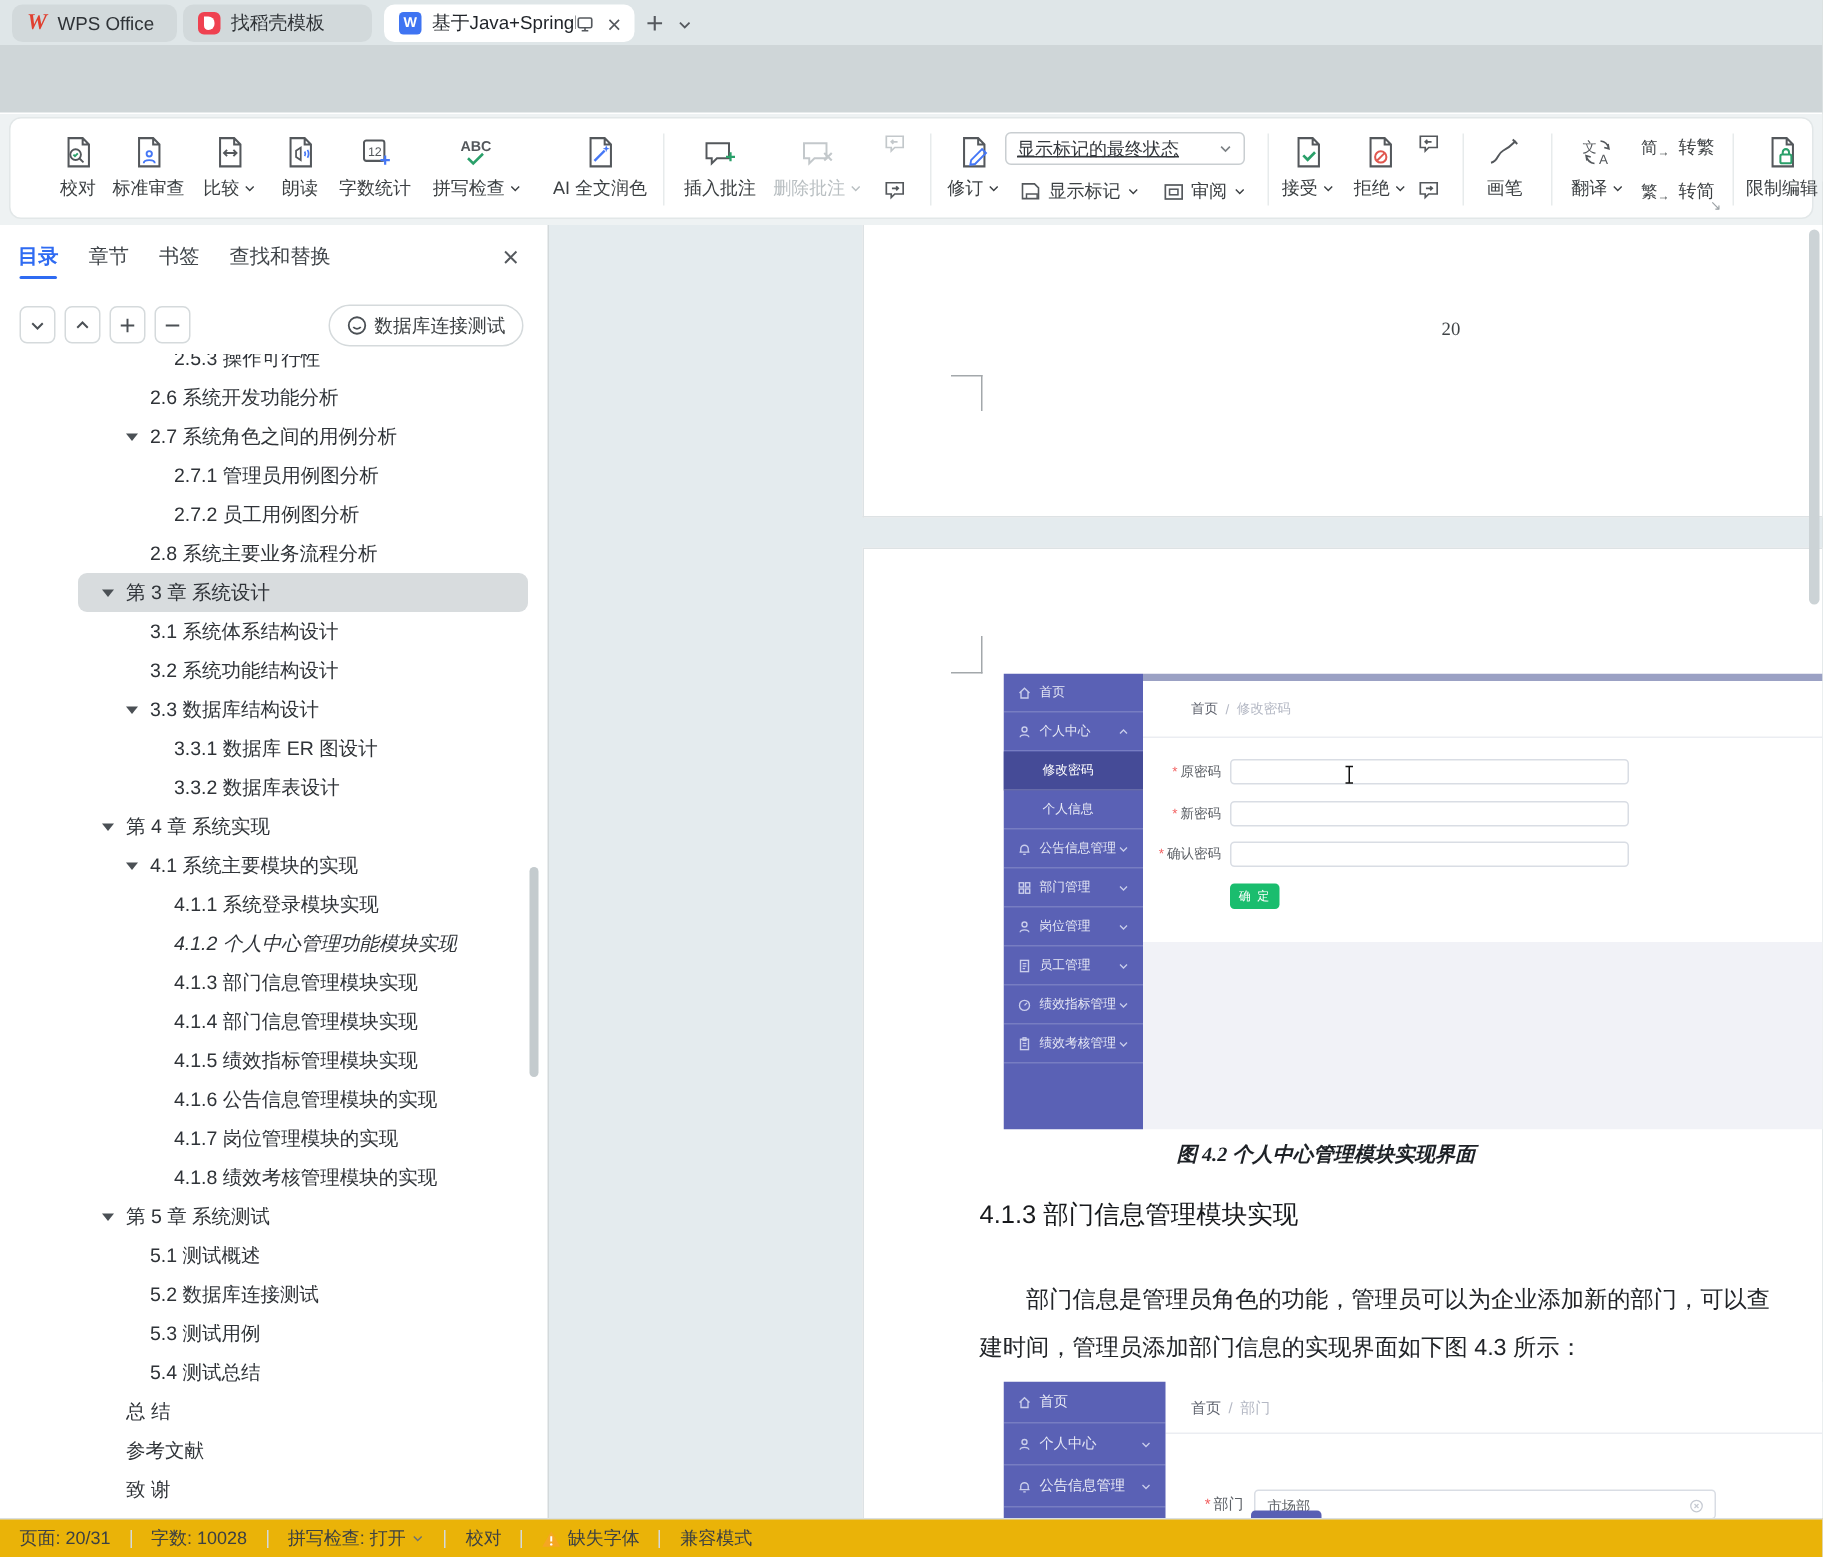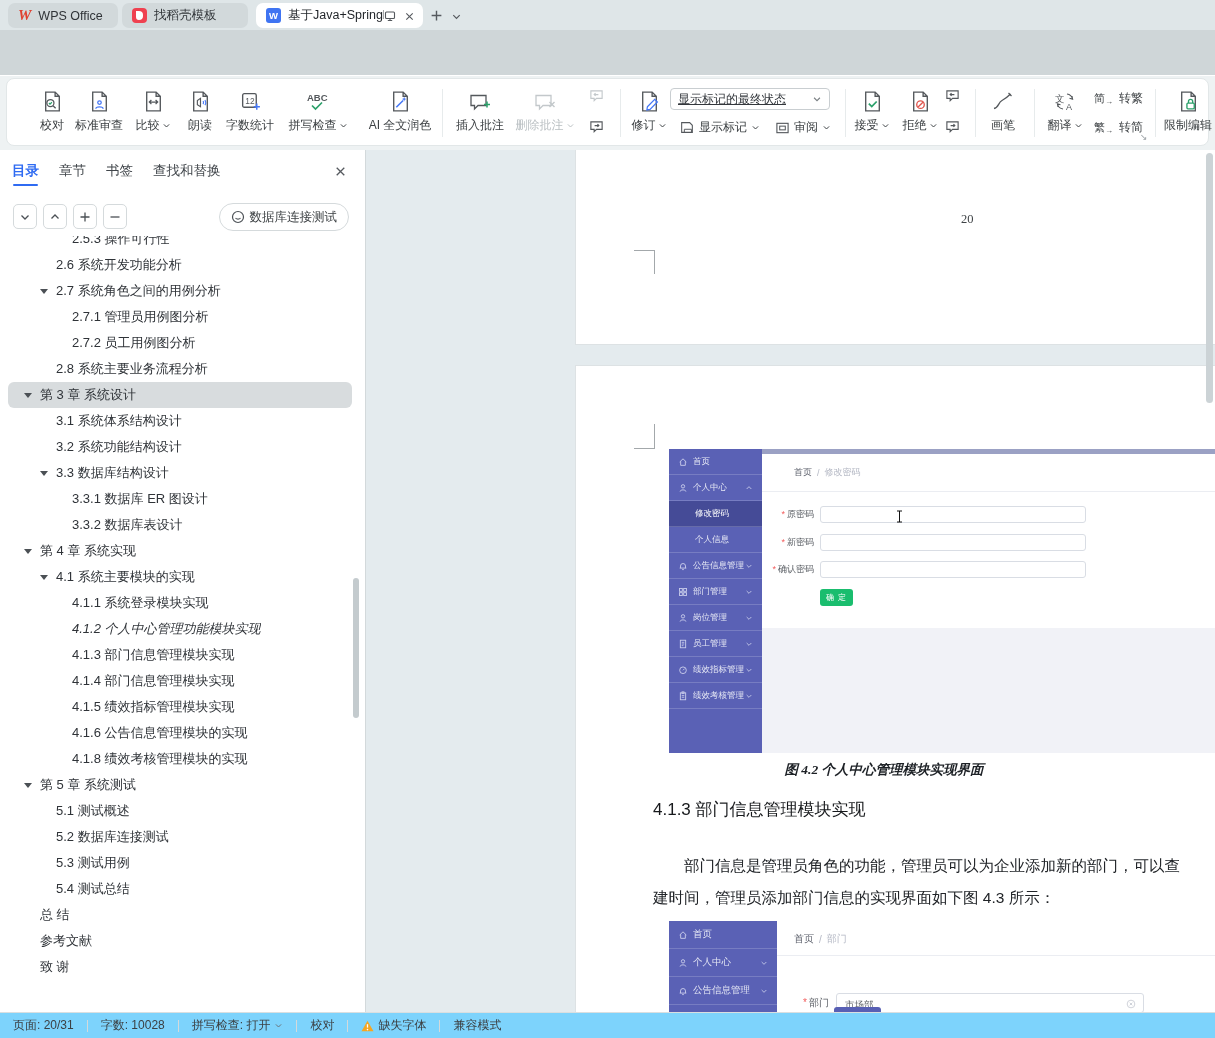--- a/index.html
+++ b/index.html
@@ -57,21 +57,21 @@
   .toc-panel{position:absolute;left:0;top:150px;width:366px;bottom:26px;background:#fff;border-right:1px solid #d3d9db;box-sizing:border-box;}
   .toc-tabs{position:absolute;left:12px;top:12px;display:flex;gap:20px;font-size:13.5px;color:#41464b;}
   .toc-tab{position:relative;padding-bottom:6px;white-space:nowrap;}
   .toc-tab.active{color:#2f6bf2;font-weight:bold;}
   .toc-tab.active:after{content:"";position:absolute;left:1px;right:1px;bottom:0;height:2.5px;background:#2f6bf2;border-radius:2px;}
   .toc-close{position:absolute;right:16px;top:12px;width:18px;height:18px;color:#55595e;display:flex;align-items:center;justify-content:center;}
   .toc-tools{position:absolute;left:13px;top:54px;display:flex;gap:6px;}
   .sqbtn{width:24px;height:25px;border:1px solid #d5dadc;border-radius:5px;background:#fff;display:flex;align-items:center;justify-content:center;color:#4b5055;box-sizing:border-box;}
   .smartbtn{position:absolute;right:16px;top:53px;height:26px;border:1px solid #d5dadc;border-radius:14px;background:#fff;
             display:flex;align-items:center;gap:5px;padding:0 11px;font-size:12.5px;color:#3c4043;}
-  .toc-list{position:absolute;left:0;top:86px;right:5px;bottom:4px;overflow:hidden;}
+  .toc-list{position:absolute;left:0;top:86px;right:5px;bottom:4px;overflow:hidden;padding-left:44px;}
   .toc-row{position:relative;height:26px;display:flex;align-items:center;font-size:13px;color:#2f3338;box-sizing:border-box;}
   .toc-row .t-text{white-space:nowrap;overflow:hidden;}
   .toc-row.active{background:#d8dcde;border-radius:6px;margin:0 8px;}
   .tri{position:absolute;width:0;height:0;border-left:4px solid transparent;border-right:4px solid transparent;border-top:5px solid #4b5055;top:11px;}
   .toc-scroll{position:absolute;left:353px;width:6px;border-radius:3px;background:#c4cbce;}
 
   
   .docarea{position:absolute;left:366px;top:150px;right:0;bottom:26px;background:#e4ebee;overflow:hidden;}
   .page{position:absolute;left:209px;width:1010px;background:#fff;border:1px solid #dde2e4;box-sizing:border-box;}
   .page1{top:-12px;height:207px;border-top:none;}
@@ -116,21 +116,21 @@
   .req{color:#f25c5c;font-style:normal;margin-right:2px;}
   .finput{background:#fff;border:1px solid #d9dde4;border-radius:3px;box-sizing:border-box;position:relative;}
   .fgreenbtn{position:absolute;left:58px;top:135px;width:33px;height:17px;background:#1abd6e;border-radius:3px;color:#fff;
              font-size:8px;display:flex;align-items:center;justify-content:center;letter-spacing:1px;}
   .fpurplebtn{position:absolute;left:57px;top:86px;width:47px;height:10px;background:#585fb4;border-radius:3px 3px 0 0;}
   .ibeam{position:absolute;left:75px;top:3px;}
   .fval{font-size:9.5px;color:#5f6368;line-height:20px;padding-left:8px;}
   .fclear{position:absolute;right:7px;top:5px;color:#c6cad2;}
 
   
-  .statusbar{position:absolute;left:0;bottom:0;width:100%;height:26px;background:#7dd3fc;border-top:1px solid #dadfe0;
+  .statusbar{position:absolute;left:0;bottom:0;width:100%;height:26px;background:#eab308;border-top:1px solid #dadfe0;
              display:flex;align-items:center;font-size:12px;color:#3c4043;padding-left:13px;box-sizing:border-box;}
   .sitem{display:flex;align-items:center;gap:4px;white-space:nowrap;}
   .sdiv{width:1px;height:12px;background:#d4d9da;margin:0 13px;}
 </style>
 </head>
 <body>
 
 <svg width="0" height="0" style="position:absolute">
   <defs>
     <symbol id="s-chev" viewBox="0 0 12 12">
@@ -695,20 +695,23 @@
           <span class="t-text">4.1.3 部门信息管理模块实现</span>
         </div>
         <div class="toc-row" style="padding-left: 72px;">
           <span class="t-text">4.1.4 部门信息管理模块实现</span>
         </div>
         <div class="toc-row" style="padding-left: 72px;">
           <span class="t-text">4.1.5 绩效指标管理模块实现</span>
         </div>
         <div class="toc-row" style="padding-left: 72px;">
           <span class="t-text">4.1.6 公告信息管理模块的实现</span>
+        </div>
+        <div class="toc-row" style="padding-left: 72px;">
+          <span class="t-text">4.1.7 岗位管理模块的实现</span>
         </div>
         <div class="toc-row" style="padding-left: 72px;">
           <span class="t-text">4.1.8 绩效考核管理模块的实现</span>
         </div>
         <div class="toc-row" style="padding-left: 40px;">
           <span class="tri" style="left: 24px;"></span>
           <span class="t-text">第 5 章 系统测试</span>
         </div>
         <div class="toc-row" style="padding-left: 56px;">
           <span class="t-text">5.1 测试概述</span>

